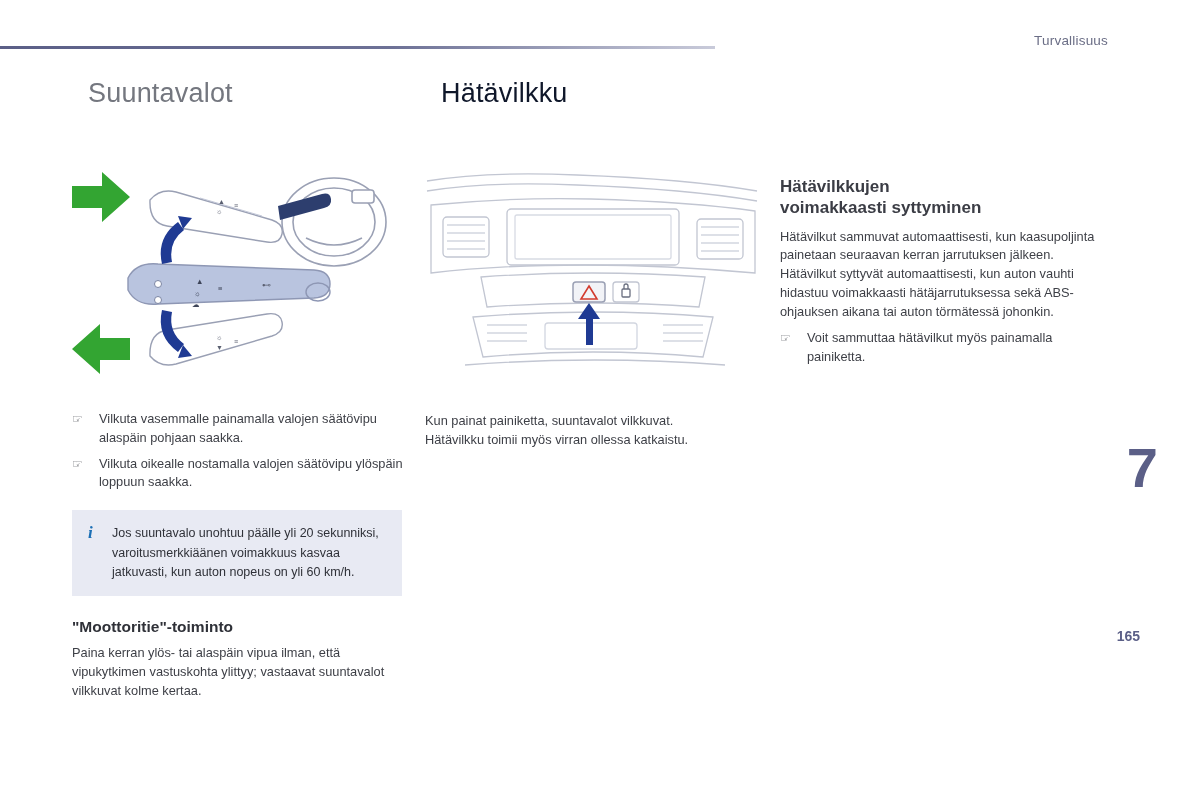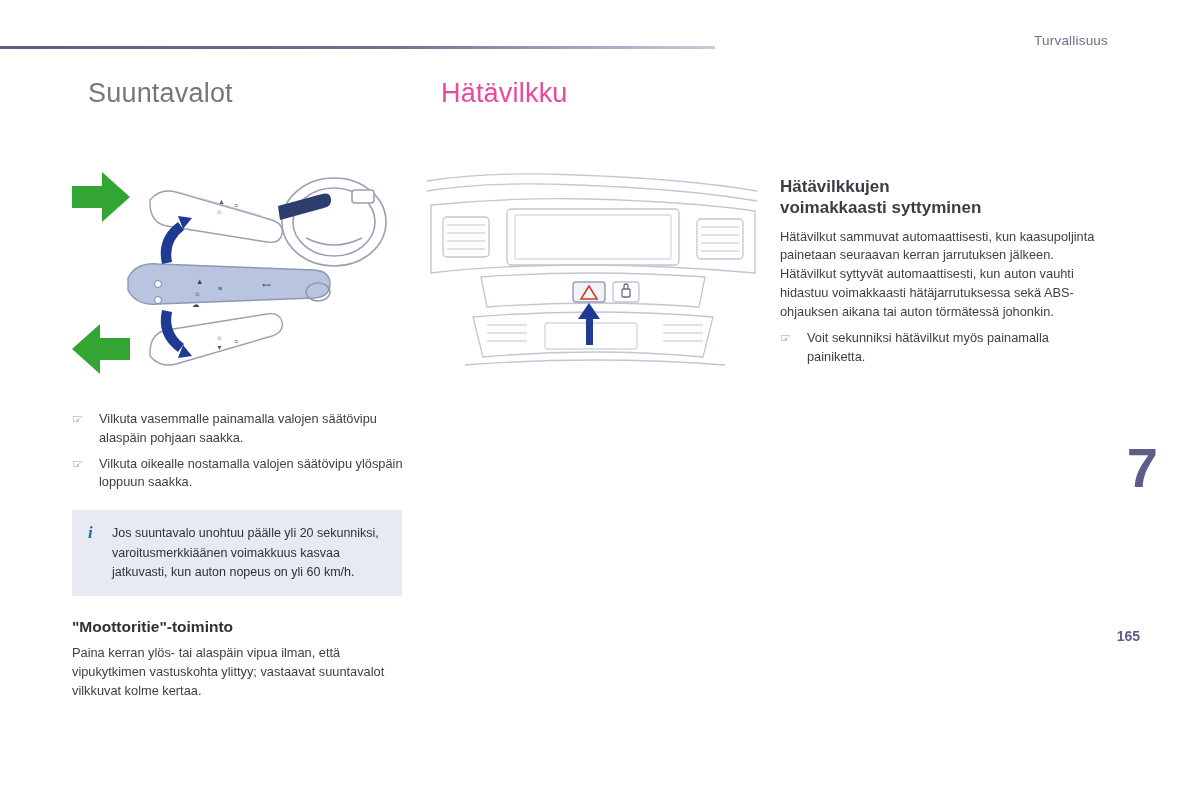--- a/index.html
+++ b/index.html
@@ -80,21 +80,21 @@
   }
 
   h1.title {
     font-size: 27px;
     font-weight: normal;
     color: #74777f;
     margin: 0 0 0 16px;
     letter-spacing: 0.2px;
   }
   h1.title.dark {
-    color: #ec4899;
+    color: #0f172a;
   }
 
   h2.subtitle {
     font-size: 17px;
     font-weight: bold;
     color: #3b3d45;
     margin: 16px 0 9px 0;
     line-height: 1.25;
   }
 
@@ -332,29 +332,33 @@
         <path d="M199 124 v-3 a2 2 0 0 1 4 0 v3"></path>
       </g>
 
       <g fill="#1f3a93">
         <rect x="161" y="152" width="7" height="28"></rect>
         <path d="M153 154 l11 -16 l11 16 z"></path>
       </g>
     </svg>
   </div>
 
+  <div style="position:absolute; left:425px; top:412px; width:332px;">
+    <div class="cap">Kun painat painiketta, suuntavalot vilkkuvat.</div>
+    <div class="cap">Hätävilkku toimii myös virran ollessa katkaistu.</div>
+  </div>
 
   <div class="col-right">
     <h2 class="subtitle">
       <span>Hätävilkkujen</span><br>
       <span>voimakkaasti syttyminen</span>
     </h2>
     <p class="body" style="margin-top:0;">Hätävilkut sammuvat automaattisesti, kun kaasupoljinta painetaan seuraavan kerran jarrutuksen jälkeen.</p>
     <p class="body">Hätävilkut syttyvät automaattisesti, kun auton vauhti hidastuu voimakkaasti hätäjarrutuksessa sekä ABS-ohjauksen aikana tai auton törmätessä johonkin.</p>
     <ul class="bullet-list" style="margin-top:8px;">
       <li>
         <span class="marker">☞</span>
-        <span>Voit sekunniksi hätävilkut myös painamalla painiketta.</span>
+        <span>Voit sammuttaa hätävilkut myös painamalla painiketta.</span>
       </li>
     </ul>
   </div>
 
 </div>
 
 </body></html>

